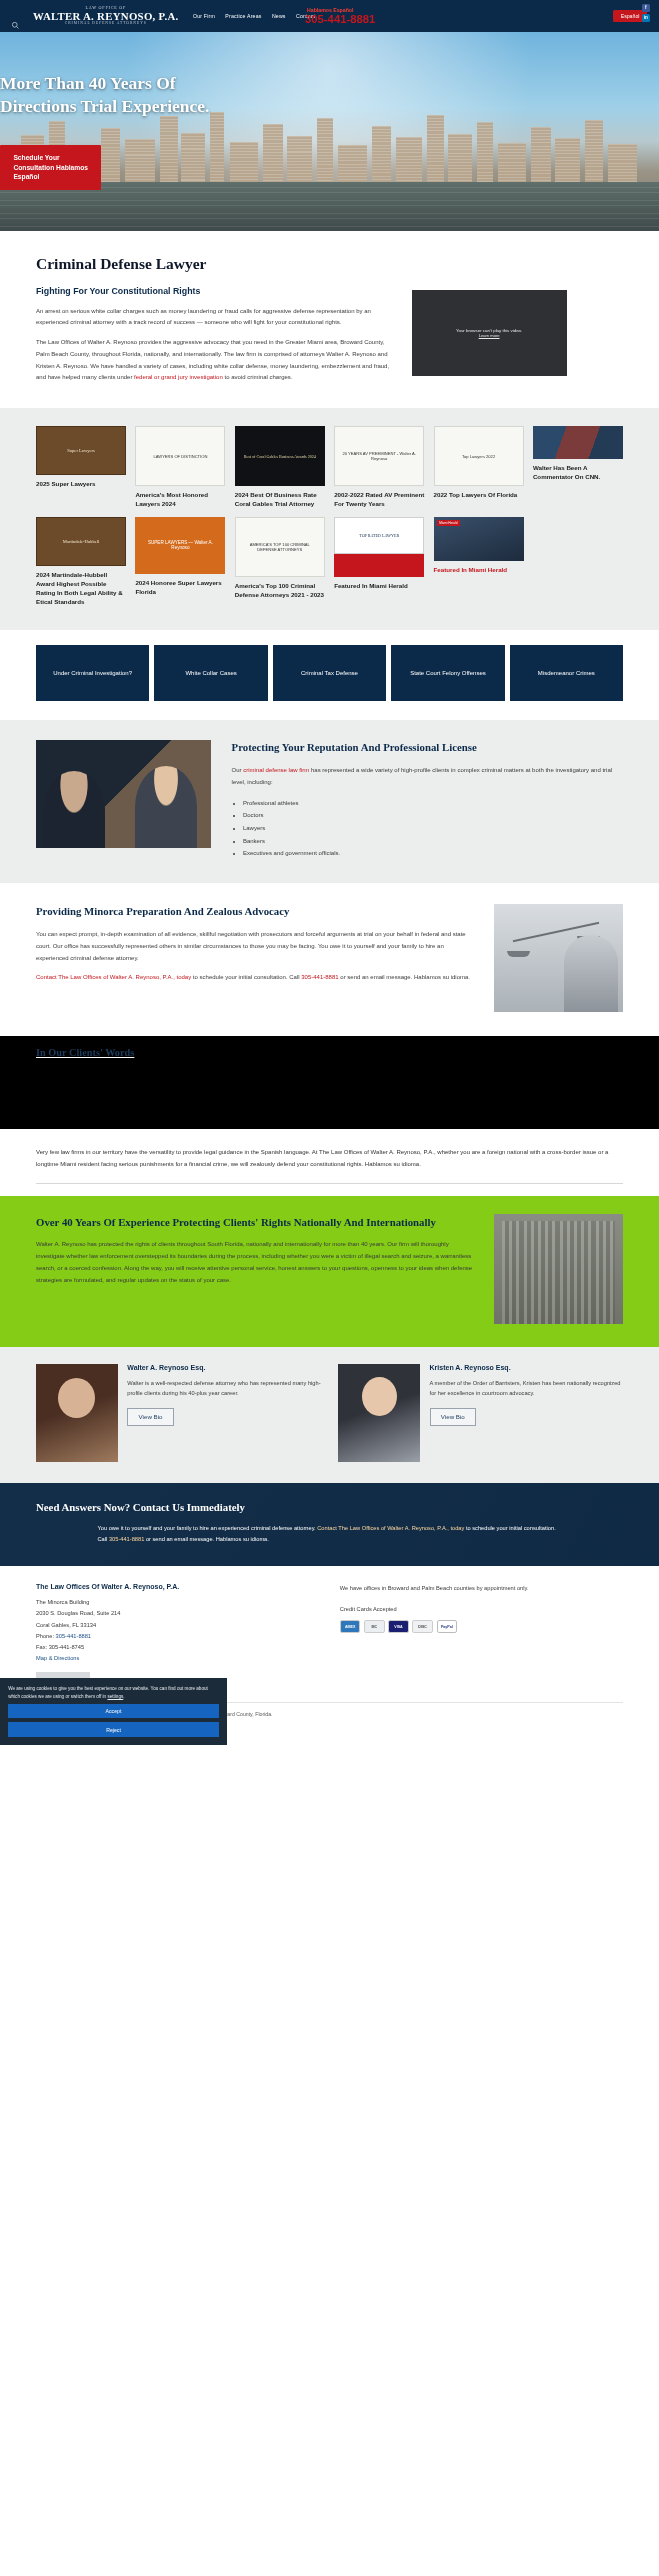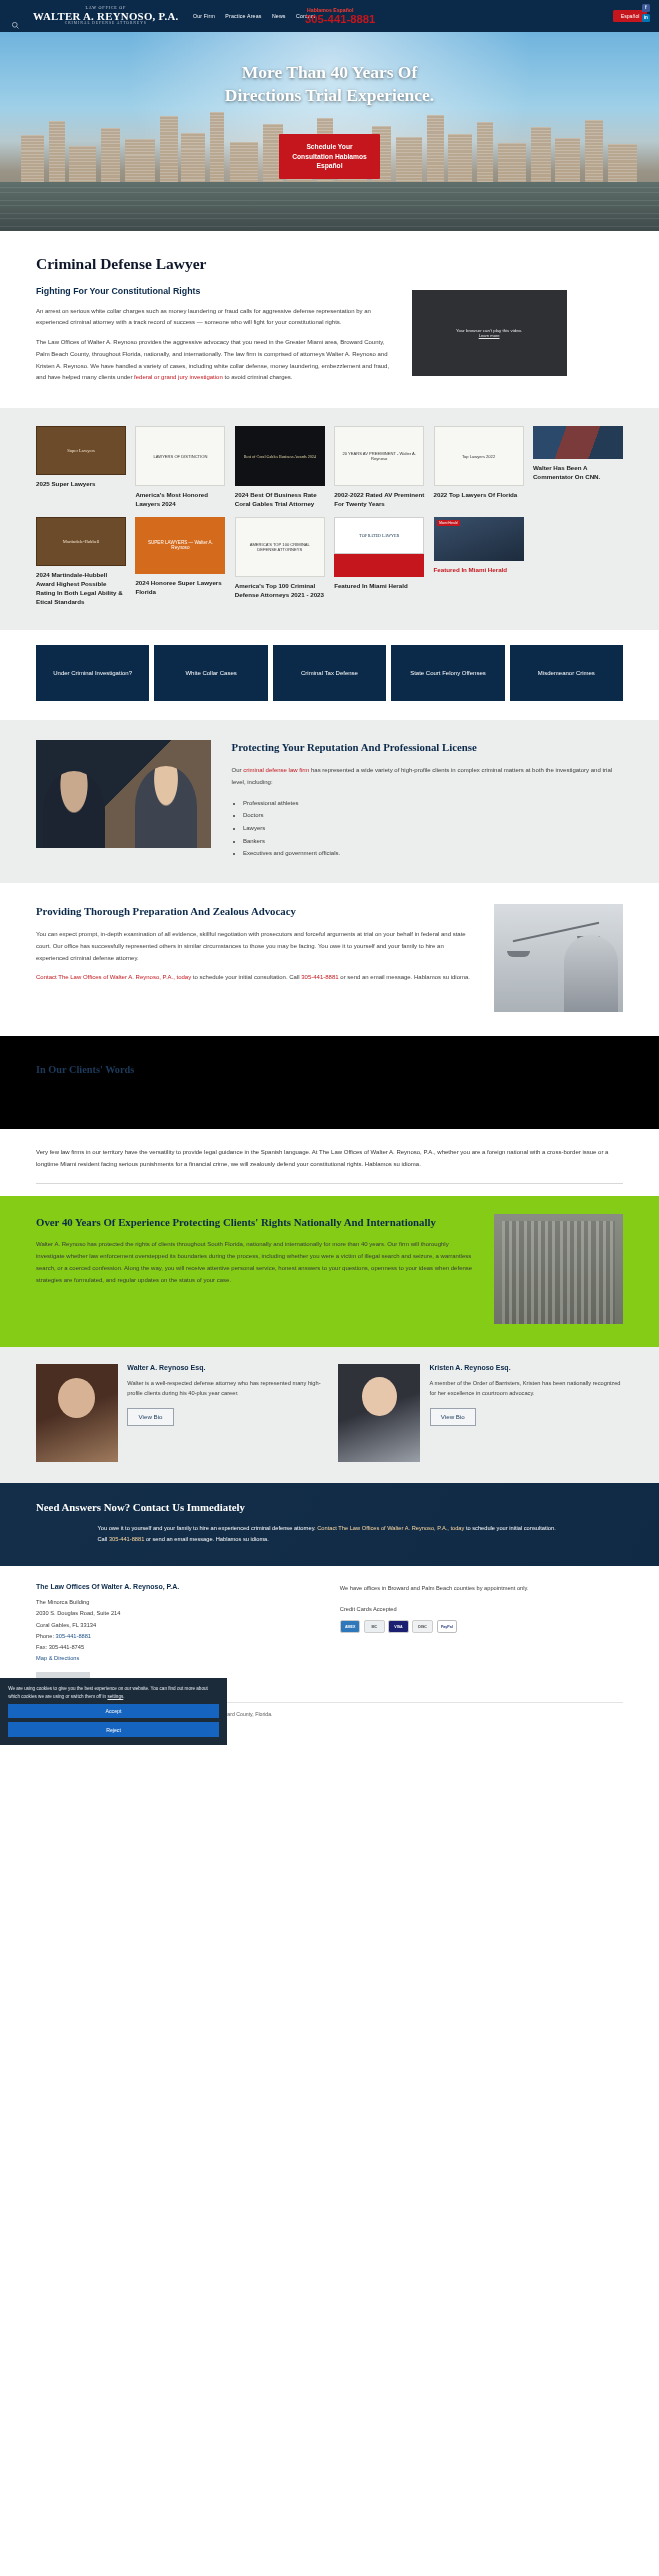--- a/index.html
+++ b/index.html
@@ -85,21 +85,21 @@
   }
   .water {
     position: absolute; bottom: 0; left: 0; right: 0; height: 49px;
     background: linear-gradient(to bottom, #5f6f6b, #3f4a4a);
   }
   .water::before {
     content: ""; position: absolute; inset: 0;
     background: repeating-linear-gradient(to bottom, rgba(255,255,255,.09) 0 0.5px, rgba(0,0,0,0) 0.5px 2.6px);
   }
   .hero-inner {
-    position: relative; z-index: 3; text-align: center; padding-top: 29px;
+    position: relative; z-index: 3; padding-top: 40px;
   }
   .hero h1 {
     color: #ffffff; font-size: 17.5px; line-height: 1.32; font-weight: bold;
     text-shadow: 0 1px 3.1px rgba(0,0,0,.55);
     font-family: "Liberation Serif", serif;
   }
   .hero-cta {
     display: inline-block; margin-top: 27px;
     background: #c4161c; color: #fff;
     padding: 8.2px 13.4px; font-size: 6.7px; font-weight: bold; line-height: 1.4;
@@ -237,21 +237,21 @@
   }
   .justice .pan1 { left: 13.4px; top: 47px; }
   .justice .pan2 { left: 83px; top: 32px; }
   .justice .figure {
     position: absolute; right: 5.2px; bottom: 0; width: 54px; height: 77px;
     background: linear-gradient(180deg,#c7ccd1,#8d939a); border-radius: 27px 27px 0 0;
   }
 
   
   .clients {
-    background: #000; color: #fff; padding: 28px 0 0; min-height: 93px;
+    background: #000; color: #fff; padding: 11px 0 0; min-height: 93px; text-decoration: underline;
   }
   .clients h2 {
     font-size: 10.3px; color: #1d3b5c; font-weight: bold;
     font-family: "Liberation Serif", serif;
   }
   .quote-block { background: #fff; color: #333; padding: 17.5px 0 13.4px; }
   .quote-block p { font-size: 6px; line-height: 1.95; max-width: 587px; }
   .quote-block .rule { height: 0.5px; background: #d8d8d8; margin-top: 12.4px; }
 
   
@@ -535,21 +535,21 @@
           <li>Bankers</li>
           <li>Executives and government officials.</li>
         </ul>
       </div>
     </div>
   </section>
 
   <section class="advsec">
     <div class="wrap two-col">
       <div style="flex:1">
-        <h2>Providing Thorough Preparation And Zealous Advocacy</h2>
+        <h2>Providing Minorca Preparation And Zealous Advocacy</h2>
         <p>You can expect prompt, in-depth examination of all evidence, skillful negotiation with prosecutors and forceful arguments at trial on your behalf in federal and state court. Our office has successfully represented others in similar circumstances to those you may be facing. You owe it to yourself and your family to hire an experienced criminal defense attorney.</p>
         <p>
           <a class="red">Contact The Law Offices of Walter A. Reynoso, P.A., today</a><span> to schedule your initial consultation. Call </span><a class="red">305-441-8881</a><span> or send an email message. Hablamos su idioma.</span>
         </p>
       </div>
       <div class="justice">
         <div class="beam"></div>
           <div class="pan1"></div>
           <div class="pan2"></div>
           <div class="figure"></div>

